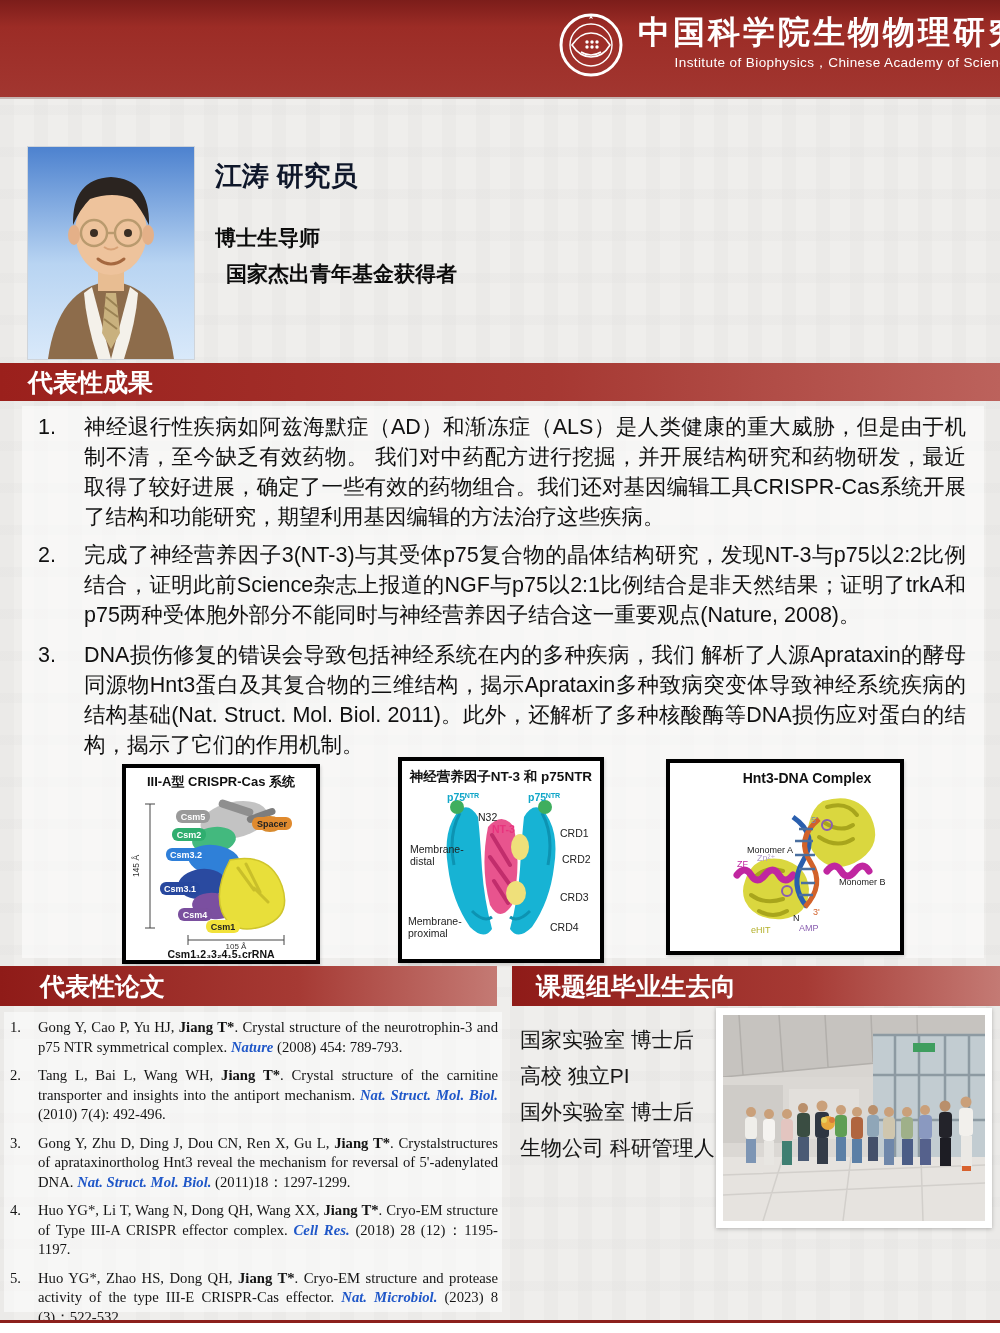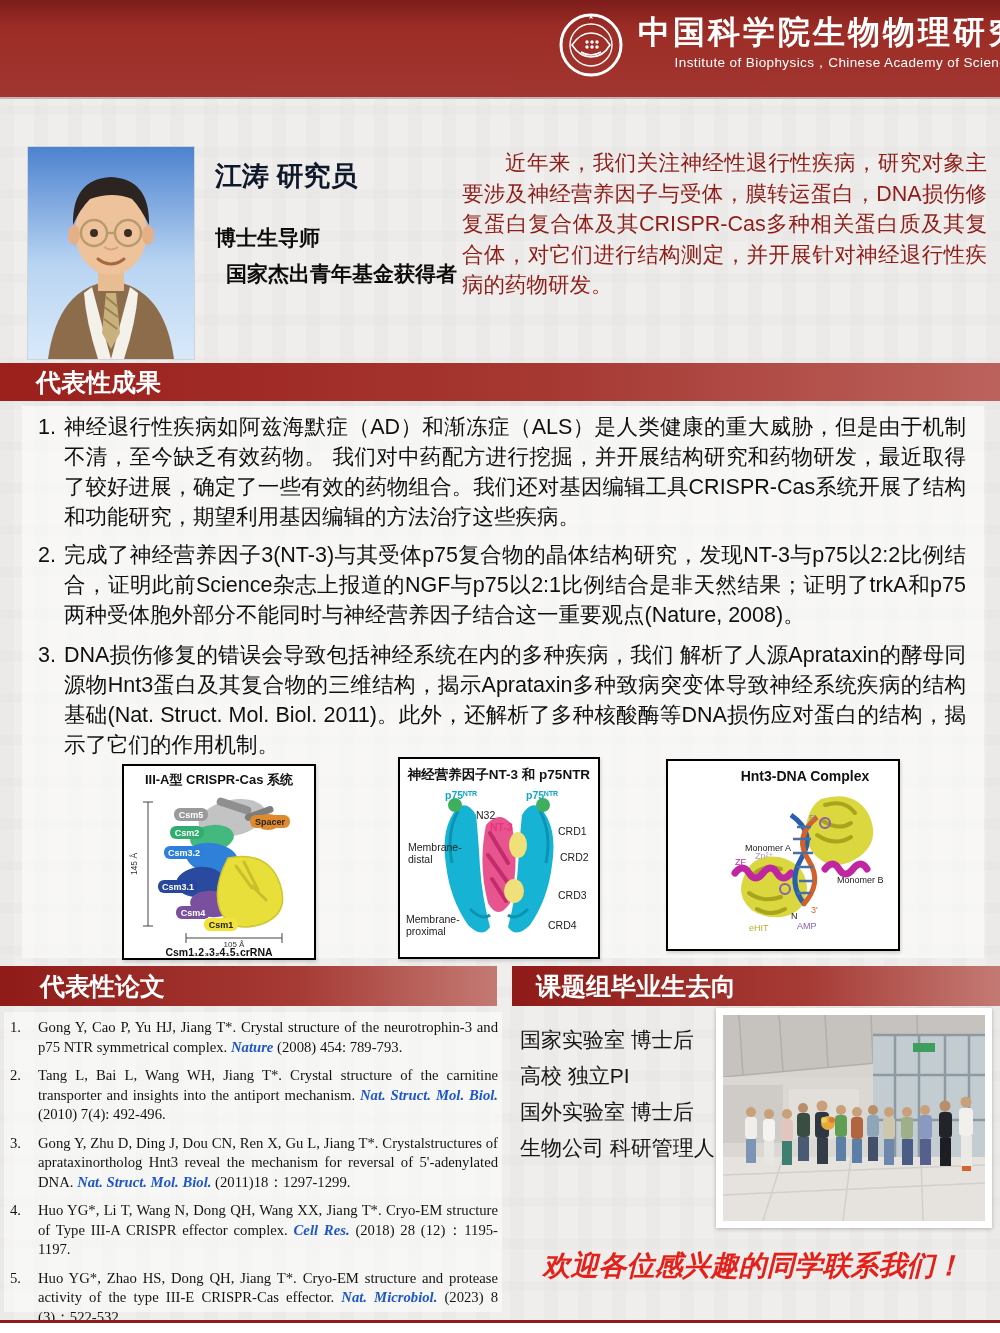--- a/index.html
+++ b/index.html
@@ -23,47 +23,47 @@
   .inst-en{color:#fff;font-size:13.5px;letter-spacing:.4px;margin-top:2px;white-space:nowrap;}
   
   .photo{position:absolute;left:28px;top:147px;width:166px;height:212px;box-shadow:0 0 0 1px #cfd4da;}
   .pname{position:absolute;left:215px;top:158px;font-size:27px;font-weight:bold;color:#0f172a;}
   .ptitle1{position:absolute;left:215px;top:224px;font-size:21px;font-weight:bold;color:#0c0c0c;}
   .ptitle2{position:absolute;left:226px;top:260px;font-size:21px;font-weight:bold;color:#0c0c0c;}
   .intro{position:absolute;left:462px;top:148px;width:525px;font-size:21.5px;line-height:30.5px;
          color:#8e1d18;text-align:justify;text-indent:2em;}
   
   .banner{position:absolute;color:#fff;font-weight:bold;display:flex;align-items:center;}
-  .banner-full{left:0;top:363px;width:1000px;height:38px;font-size:25px;padding-left:36px;box-sizing:border-box;
+  .banner-full{left:0;top:363px;width:1000px;height:38px;font-size:25px;padding-left:28px;box-sizing:border-box;
          background:linear-gradient(90deg,#9b201c 0%,#a63832 55%,#bc625c 100%);}
   .banner-left{left:0;top:966px;width:497px;height:40px;font-size:25px;padding-left:40px;box-sizing:border-box;
          background:linear-gradient(90deg,#8f1b18 0%,#a63a34 60%,#c47a74 100%);}
   .banner-right{left:512px;top:966px;width:488px;height:40px;font-size:25px;padding-left:24px;box-sizing:border-box;
          background:linear-gradient(90deg,#8f1b18 0%,#a63a34 60%,#c47a74 100%);}
   
   .panel-top{position:absolute;left:22px;top:406px;width:962px;height:552px;background:rgba(255,255,255,.55);}
   .panel-pubs{position:absolute;left:4px;top:1012px;width:498px;height:300px;background:rgba(255,255,255,.5);}
   
   .ach{position:absolute;left:38px;width:928px;display:flex;font-size:21.5px;line-height:30px;color:#101010;}
   .ach .num{flex:0 0 26px;}
-  .ach .txt{flex:1;text-align:justify;}
+  .ach .txt{flex:1;text-align:justify;margin-left:20px;}
   .ach1{top:412px;} .ach2{top:540px;} .ach3{top:640px;}
   
-  .fig{position:absolute;background:#fff;border:2px solid #000000;box-shadow:1px 2px 3px rgba(0,0,0,.15);}
+  .fig{position:absolute;background:#fff;border:4px solid #000000;box-shadow:1px 2px 3px rgba(0,0,0,.15);}
   .fig1{left:122px;top:764px;width:190px;height:192px;}
   .fig2{left:398px;top:757px;width:198px;height:198px;}
   .fig3{left:666px;top:759px;width:185px;height:188px;padding-left:45px;}
   .fig svg{display:block;width:100%;height:100%;}
   
   .pubs{position:absolute;left:10px;top:1018px;width:488px;
         font-family:"Liberation Serif","DejaVu Serif",serif;font-size:14.7px;line-height:19.5px;color:#141414;}
   .pub{display:flex;margin-bottom:9px;}
   .pub .pnum{flex:0 0 28px;}
   .pub .ptxt{flex:1;text-align:justify;}
-  .pub .bold{font-weight:normal;margin-top:32px;}
+  .pub .bold{font-weight:bold;margin-top:32px;}
   .pub .journal{font-weight:bold;font-style:italic;color:#1f57c8;}
   
   .dest{position:absolute;left:520px;top:1022px;font-size:21px;color:#151515;}
   .dest .d{height:36px;line-height:36px;}
   
   .photo-frame{position:absolute;left:716px;top:1008px;width:276px;height:220px;background:#fff;
                box-shadow:0 1px 4px rgba(0,0,0,.25);padding:7px;box-sizing:border-box;}
   .photo-frame svg{display:block;width:100%;height:100%;}
   
   .welcome{position:absolute;left:505px;top:1247px;width:495px;text-align:center;
@@ -125,21 +125,20 @@
       <path d="M79 86 h8" stroke="#b99a6e" stroke-width="2.4"></path>
       <circle cx="66" cy="86" r="4" fill="#3a2e24"></circle>
         <circle cx="100" cy="86" r="4" fill="#3a2e24"></circle>
       <path d="M70 112 Q83 122 96 112" fill="none" stroke="#a5683f" stroke-width="3" stroke-linecap="round"></path>
       <path d="M76 100 q7 5 14 0" fill="none" stroke="#d8a276" stroke-width="2"></path>
     </svg>
   </div>
   <div class="pname">江涛 研究员</div>
   <div class="ptitle1">博士生导师</div>
   <div class="ptitle2">国家杰出青年基金获得者</div>
-  <div class="intro">近年来，我们关注神经性退行性疾病，研究对象主要涉及神经营养因子与受体，膜转运蛋白，DNA损伤修复蛋白复合体及其CRISPR-Cas多种相关蛋白质及其复合体，对它们进行结构测定，并开展针对神经退行性疾病的药物研发。</div>
 
   <div class="panel-top"></div>
   <div class="banner banner-full">
     <span>代表性成果</span>
   </div>
 
   <div class="ach ach1">
     <span class="num">1.</span>
     <span class="txt">神经退行性疾病如阿兹海默症（AD）和渐冻症（ALS）是人类健康的重大威胁，但是由于机制不清，至今缺乏有效药物。 我们对中药配方进行挖掘，并开展结构研究和药物研发，最近取得了较好进展，确定了一些有效的药物组合。我们还对基因编辑工具CRISPR-Cas系统开展了结构和功能研究，期望利用基因编辑的方法治疗这些疾病。</span>
   </div>
@@ -379,16 +378,15 @@
         <g transform="translate(236,82)">
             <circle cx="7" cy="5" r="5.5" fill="#caa07a"></circle>
             <rect x="0" y="11" width="14" height="28" rx="4" fill="#f2f0ec"></rect>
             <rect x="2" y="39" width="11" height="30" fill="#ebe9e5"></rect>
             <rect x="3" y="69" width="9" height="5" fill="#d8622e"></rect>
           </g>
       </g>
     </svg>
   </div>
 
-  <div class="welcome">欢迎各位感兴趣的同学联系我们！</div>
   <div class="bottom-rule"></div>
   <div class="bottom-white"></div>
 </div>
 
 </body></html>

